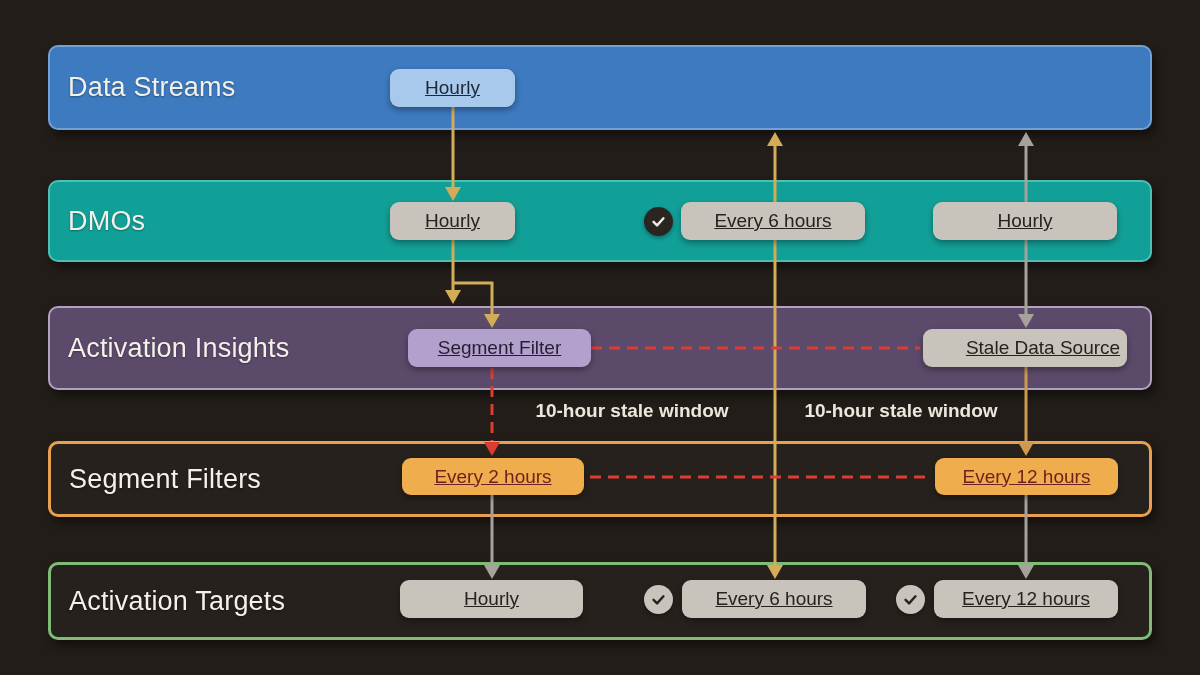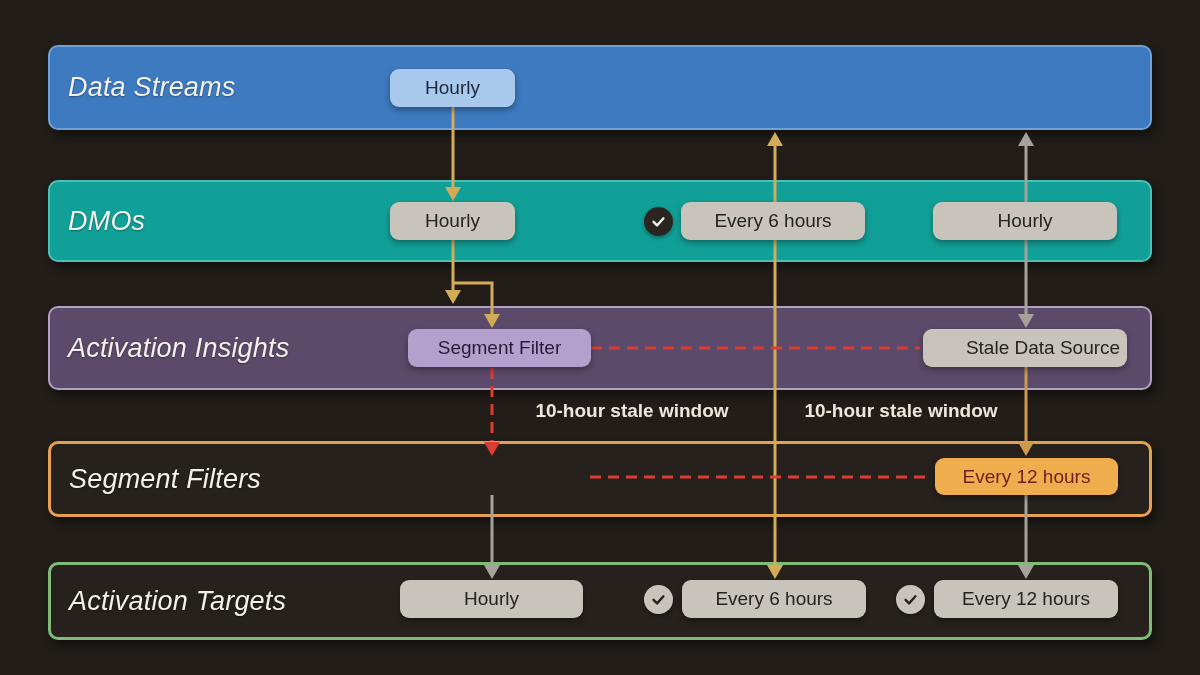--- a/index.html
+++ b/index.html
@@ -5,21 +5,21 @@
   html,body{margin:0;padding:0;background:#1f1b16;}
   *{box-sizing:border-box;}
   #canvas{
     position:relative;width:1200px;height:675px;overflow:hidden;
     background:#221d18;
     font-family:"Liberation Sans", sans-serif;
   }
   .row{
     position:absolute;left:48px;width:1104px;border-radius:10px;z-index:1;
     box-shadow:4px 6px 10px rgba(0,0,0,0.45);
-    display:flex;align-items:center;font-style:italic;
+    display:flex;align-items:center;
   }
   .row-label{
     position:absolute;left:18px;top:0;bottom:0;display:flex;align-items:center;
     font-size:27px;font-weight:500;color:#f4f1ea;letter-spacing:.2px;
     text-shadow:0 1px 2px rgba(0,0,0,0.35);
   }
   .row-data-streams{top:45px;height:85px;background:#3d7ac0;border:2px solid #6fa3d8;}
   .row-dmos{top:180px;height:82px;background:#11a098;border:2px solid #4fbfb6;}
   .row-calculated-insights{top:306px;height:84px;background:#5c4a6b;border:2px solid #b2a2c2;}
   .row-segment-filters{top:441px;height:76px;background:rgba(255,255,255,0.02);border:3px solid #e7a050;}
@@ -32,20 +32,21 @@
   .st-red{stroke:#dd3c31;}      .f-red{fill:#dd3c31;}
   #arrows path, #arrows polyline{stroke-width:3;fill:none;}
   .dashed{stroke-dasharray:11 7;}
 
   .badge{
     position:absolute;z-index:3;border-radius:9px;
     display:flex;align-items:center;justify-content:center;
     font-size:19px;color:#26231f;
     background:#c8c4bc;height:38px;
     box-shadow:0 3px 6px rgba(0,0,0,0.35);
+    text-decoration:underline;
   }
   .badge-blue{background:#a9c9ec;color:#1c2838;}
   .badge-purple{background:#b2a0cd;color:#271d33;}
   .badge-amber{background:#f0ad4e;color:#741d1d;}
 
   .check{
     position:absolute;z-index:3;width:29px;height:29px;border-radius:50%;
     display:flex;align-items:center;justify-content:center;
     box-shadow:0 2px 4px rgba(0,0,0,0.35);
   }
@@ -155,20 +156,23 @@
     <span>Hourly</span>
   </div>
 
   <div class="badge badge-purple" style="left:400px;top:329px;width:183px;margin-left:8px;">
     <span>Segment Filter</span>
   </div>
   <div class="badge" style="left:923px;top:329px;width:204px;padding-left:36px;">
     <span>Stale Data Source</span>
   </div>
 
+  <div class="badge badge-amber" style="left:402px;top:458px;width:182px;height:37px;">
+    <span>Every 2 hours</span>
+  </div>
   <div class="badge badge-amber" style="left:935px;top:458px;width:183px;height:37px;">
     <span>Every 12 hours</span>
   </div>
 
   <div class="badge" style="left:400px;top:580px;width:183px;">
     <span>Hourly</span>
   </div>
   <div class="check check-light" style="left:644px;top:585px;">
     <svg width="17" height="17" viewBox="0 0 24 24">
         <path d="M5 12.5 L10 17.5 L19 7.5" stroke="currentColor" stroke-width="3.4" fill="none" stroke-linecap="round" stroke-linejoin="round"></path>

